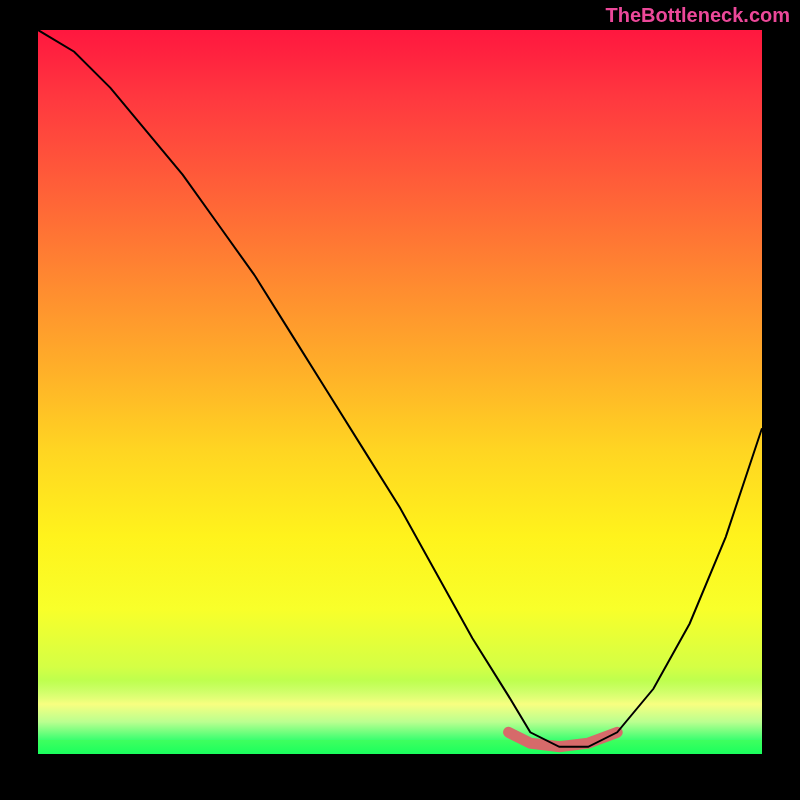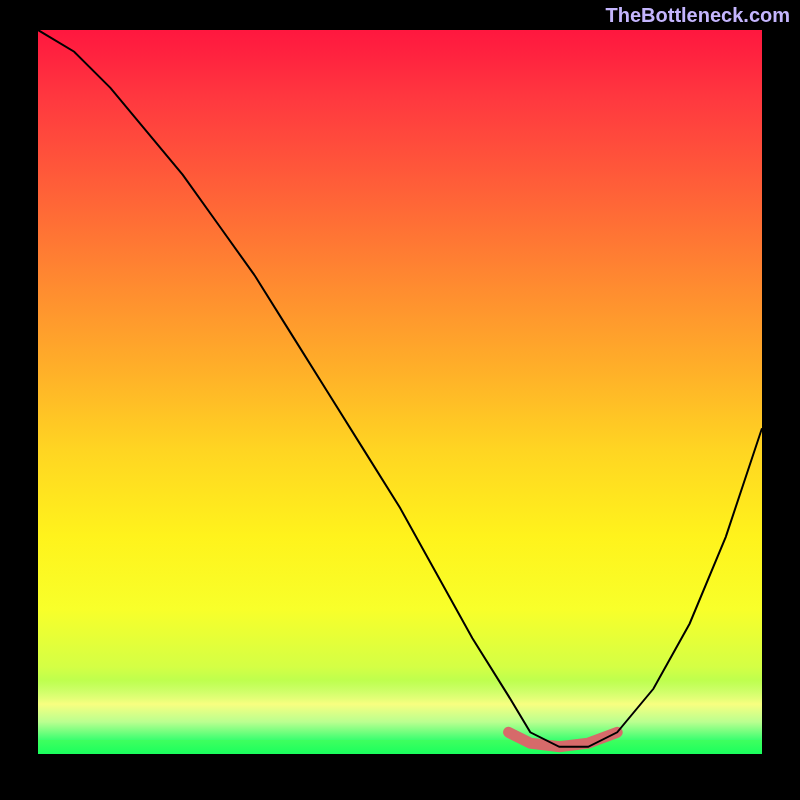--- a/index.html
+++ b/index.html
@@ -1,16 +1,16 @@
 <!DOCTYPE html>
 <html><head>
 <meta charset="utf-8">
 <style>
 body{margin:0;background:#000;width:800px;height:800px;position:relative;font-family:Arial,sans-serif}
-.wm{position:absolute;top:4px;right:10px;color:#c4b5fd;font-size:20px;font-weight:bold;z-index:10}
+.wm{position:absolute;top:4px;right:10px;color:#ec4899;font-size:20px;font-weight:bold;z-index:10}
 .plot{position:absolute;left:38px;top:30px;width:724px;height:724px;overflow:hidden}
 .grad{position:absolute;inset:0;background:linear-gradient(to bottom,
  #ff173f 0%, #ff3a3f 10%, #ff6038 22%, #ff8a30 35%,
  #ffb328 48%, #ffd522 58%, #fff31c 70%, #f8ff2a 80%,
  #d4ff45 88%, #8dff60 94%, #1aff5e 100%)}
 .ylabband{position:absolute;left:0;right:0;bottom:14px;height:60px;
  background:linear-gradient(to bottom,rgba(255,255,120,0) 0%,#f8ff80 40%,#baff90 70%,#3aff70 100%)}
 svg{position:absolute;inset:0}
 .curve{fill:none;stroke:#000;stroke-width:2}
 .seg{fill:none;stroke:#d66a6a;stroke-width:11;stroke-linecap:round}

